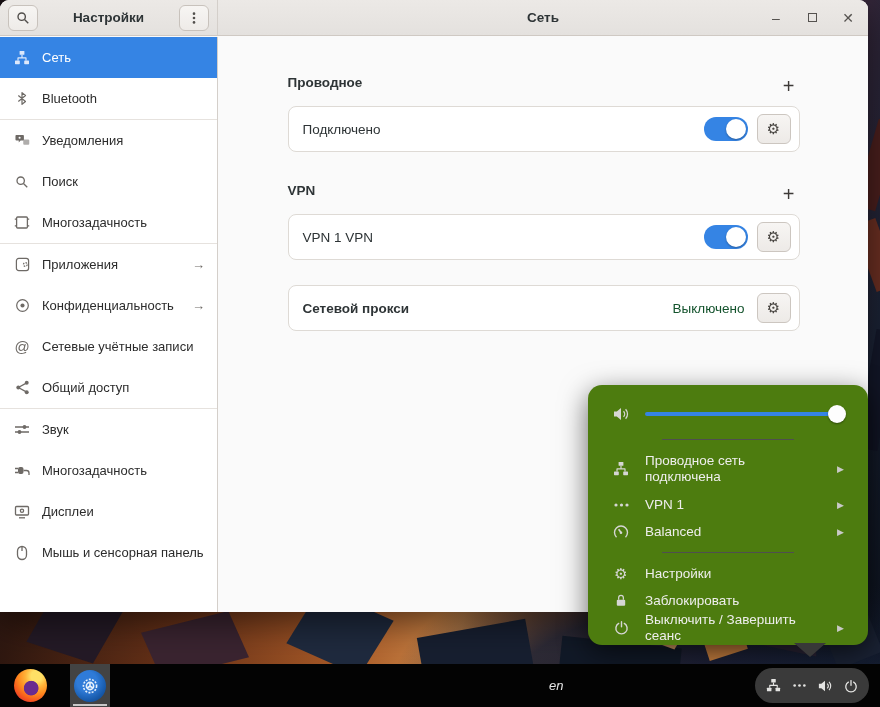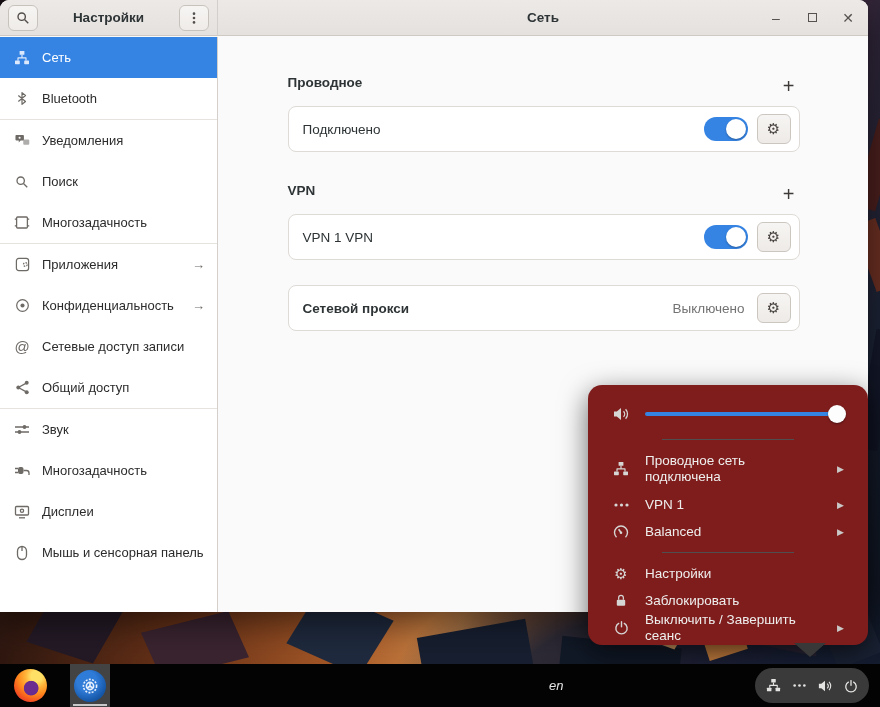--- a/index.html
+++ b/index.html
@@ -56,32 +56,32 @@
   .sec-head { display:flex; align-items:flex-start; justify-content:space-between; margin-top:38px; }
   .sec-head.second { margin-top:31px; }
   .sec-title { font-size:13.5px; font-weight:bold; color:#2e3436; }
   .plus-btn { width:22px; height:22px; display:flex; align-items:center; justify-content:center;
     font-size:20px; font-weight:300; color:#3d3a37; }
   .card { margin-top:9px; background:#ffffff; border:1px solid #dedad5; border-radius:8px;
     height:46px; display:flex; align-items:center; padding:0 8px 0 14px; }
   .card.proxy { margin-top:25px; }
   .row-label { flex:1; font-size:13.5px; color:#2e3436; }
   .row-label.bold { font-weight:bold; }
-  .status-dim { font-size:13.5px; color:#737373; margin-right:12px; }
+  .status-dim { font-size:13.5px; color:#14532d; margin-right:12px; }
   .toggle { width:44px; height:24px; border-radius:12px; background:#3584e4; position:relative;
     margin-right:9px; flex:none; }
   .toggle .knob { position:absolute; top:2px; right:2px; width:20px; height:20px;
     border-radius:50%; background:#ffffff; box-shadow:0 1px 2px rgba(0,0,0,.3); }
   .gear-btn { width:34px; height:30px; border:1px solid #ccc6c0; border-radius:6px;
     background:linear-gradient(#f7f5f3,#edeae7); display:flex; align-items:center;
     justify-content:center; font-size:15px; color:#4a4743; flex:none; }
 
   
   .popup { position:absolute; left:588px; top:385px; width:280px; height:260px;
-    background:#7f1d1d; border-radius:14px; box-shadow:0 8px 28px rgba(0,0,0,.6);
+    background:#4d7c0f; border-radius:14px; box-shadow:0 8px 28px rgba(0,0,0,.6);
     padding:11px 0 0; color:#eeeeec; }
   .popup-tail { position:absolute; left:794px; top:643px; width:0; height:0;
     border-left:16px solid transparent; border-right:16px solid transparent;
     border-top:14px solid #383838; }
   .mrow { display:flex; align-items:center; gap:15px; padding:0 24px; font-size:13.5px; }
   .mrow .mic { width:18px; flex:none; color:#d6d6d4; display:flex; justify-content:center; }
   .mrow .mtxt { flex:1; line-height:1.18; }
   .mrow .chev { color:#c9c9c7; font-size:9px; }
   .vol-row { height:36px; }
   .slider { flex:1; height:4px; border-radius:2px; background:#3584e4; position:relative; }
@@ -250,21 +250,21 @@
             <circle cx="8" cy="8" r="6.2"></circle>
               <circle cx="8" cy="8" r="2.2" fill="currentColor" stroke="none"></circle>
           </svg>
         </span>
         <span class="lbl">Конфиденциальность</span>
         <span class="arr">→</span>
       </div>
 
       <div class="side-item">
         <span class="ic at-glyph">@</span>
-        <span class="lbl">Сетевые доступ записи</span>
+        <span class="lbl">Сетевые учётные записи</span>
       </div>
 
       <div class="side-item">
         <span class="ic">
           <svg width="15" height="15" viewBox="0 0 16 16" fill="currentColor">
             <circle cx="12.5" cy="3" r="2.1"></circle>
               <circle cx="3.5" cy="8" r="2.1"></circle>
               <circle cx="12.5" cy="13" r="2.1"></circle>
             <path d="M3.5 8 12.5 3M3.5 8l9 5" stroke="currentColor" stroke-width="1.4"></path>
           </svg>

